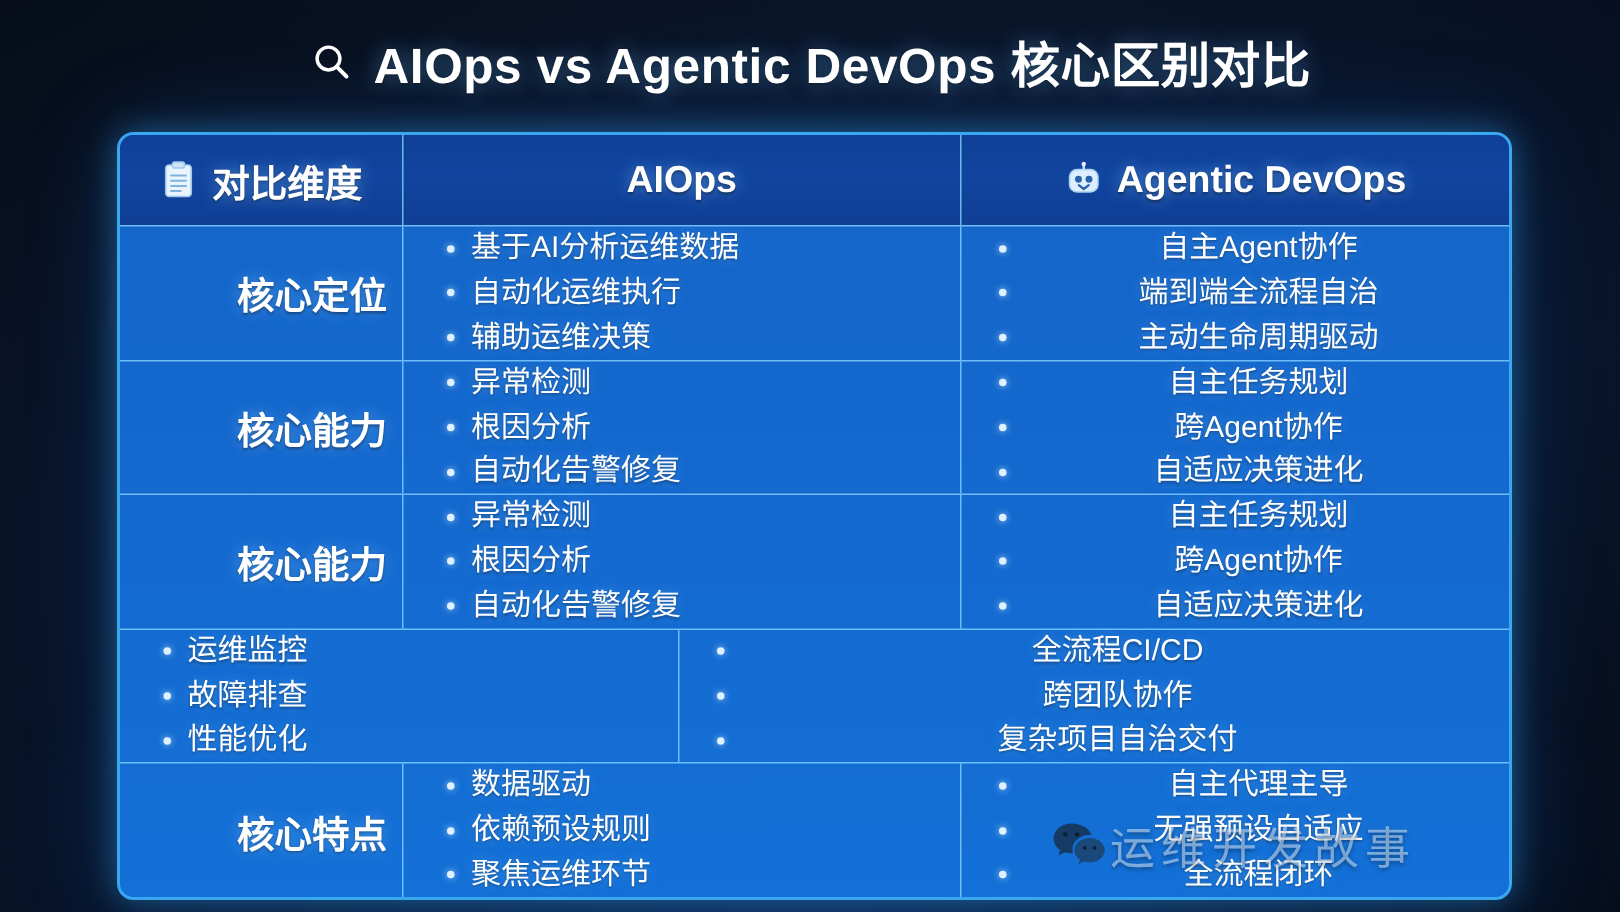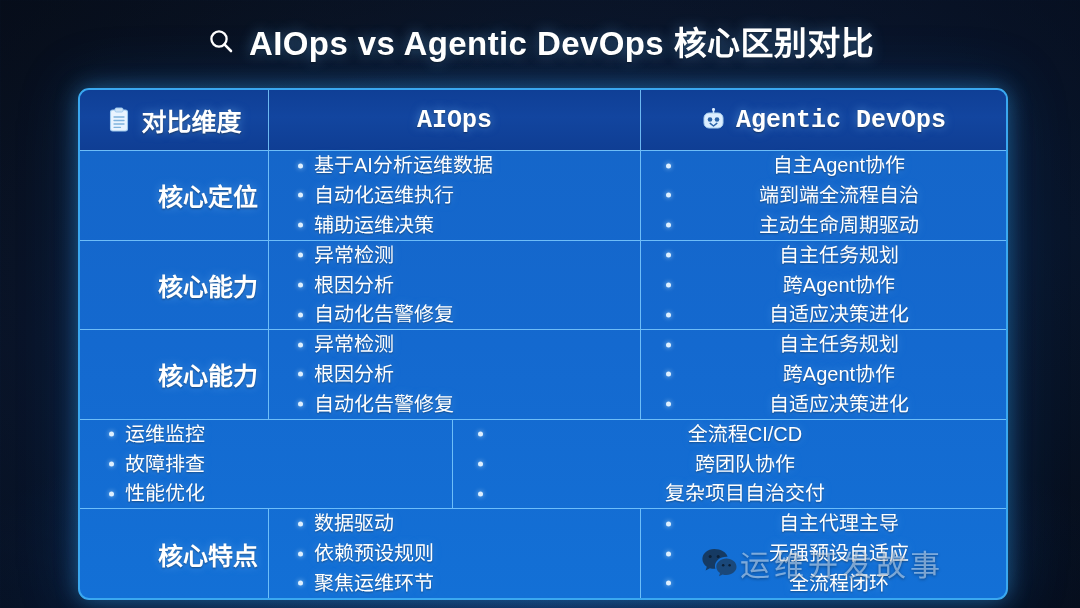--- a/index.html
+++ b/index.html
@@ -98,21 +98,20 @@
 
   .col-dim  { flex:0 0 188px; justify-content:flex-end; }
   .col-a    { flex:0 0 372px; }
   .col-b    { flex:1 1 auto; }
 
   
   .row.header .cell { justify-content:center; padding:0 8px; }
   .hd {
     display:flex; align-items:center; gap:9px;
     white-space:nowrap;
-    font-family:Liberation Mono, monospace;
   }
   .hd-label {
     font-size:25px; font-weight:bold; color:#ffffff;
     text-shadow:0 0 10px rgba(130,200,255,.5), 0 1px 2px rgba(0,0,0,.5);
   }
   .hd-icon { width:26px; height:26px; flex:0 0 auto; display:flex; align-items:center; justify-content:center; }
   .hd-icon svg { display:block; }
 
   
   .dim-label {

